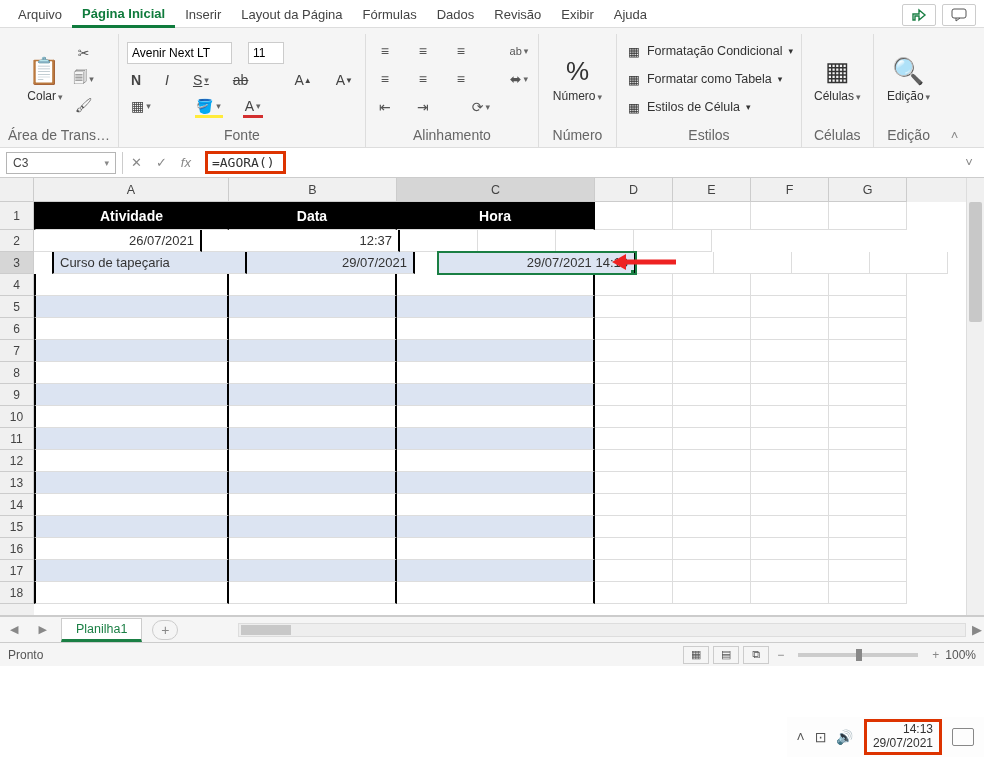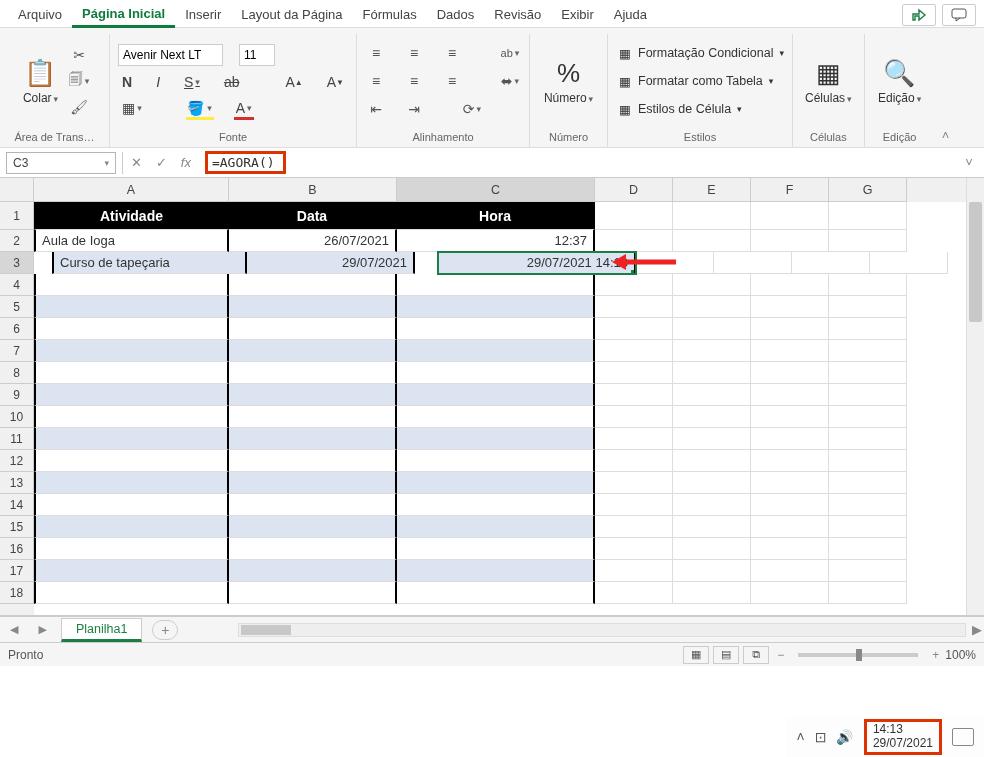--- a/index.html
+++ b/index.html
@@ -9,21 +9,21 @@
 .menubar { display: flex; align-items: center; height: 28px; padding: 2px 8px 0; border-bottom: 1px solid #ddd; background: #fff; }
 .menubar .tab { padding: 4px 10px; color: #444; cursor: pointer; }
 .menubar .tab.active { color: #0f7b3c; border-bottom: 3px solid #0f7b3c; font-weight: 600; }
 .menubar .spacer { flex: 1; }
 .menubar .iconbtn { width: 34px; height: 22px; border: 1px solid #ccc; margin-left: 6px; display: flex; align-items: center; justify-content: center; color: #0f7b3c; border-radius: 2px; }
 
 
 .ribbon { display: flex; align-items: stretch; background: #f5f5f5; border-bottom: 1px solid #ddd; height: 120px; padding-top: 6px; }
 .group { display: flex; flex-direction: column; align-items: center; border-right: 1px solid #ddd; padding: 0 8px 2px; }
 .group-body { flex: 1; display: flex; align-items: center; gap: 6px; }
-.group-label { font-size: 11px; color: #666; padding: 3px 0 2px; text-align: center; }
+.group-label { font-size: 14px; color: #666; padding: 3px 0 2px; text-align: center; }
 .bigbtn { display: flex; flex-direction: column; align-items: center; gap: 2px; padding: 2px 4px; }
 .bigbtn .ic { font-size: 26px; }
 .bigbtn .lbl { font-size: 12px; color: #333; }
 .col { display: flex; flex-direction: column; gap: 4px; }
 .row { display: flex; align-items: center; gap: 16px; }
 .smallic { width: 22px; height: 22px; display: flex; align-items: center; justify-content: center; font-size: 14px; color: #555; }
 select.fake, .txtbox { border: 1px solid #ccc; background: #fff; font-size: 12px; height: 22px; padding: 0 4px; }
 .fontname { width: 105px; }
 .fontsize { width: 36px; }
 .fmtbtn { font-size: 14px; padding: 0 4px; height: 20px; display: flex; align-items: center; color: #444; }
@@ -77,21 +77,21 @@
 
 .statusbar { display: flex; align-items: center; height: 24px; background: #f5f5f5; border-top: 1px solid #ccc; padding: 0 8px; font-size: 12px; color: #555; }
 .statusbar .spacer { flex: 1; }
 .statusbar .vbtn { width: 26px; height: 18px; border: 1px solid #ccc; margin: 0 2px; display: flex; align-items: center; justify-content: center; font-size: 11px; }
 .statusbar .zslider { width: 120px; height: 4px; background: #ccc; margin: 0 8px; position: relative; }
 .statusbar .zslider .h { position: absolute; left: 58px; top: -4px; width: 6px; height: 12px; background: #888; }
 
 
 .taskbar { position: absolute; bottom: 0; right: 0; display: flex; align-items: center; height: 40px; padding: 0 10px; gap: 10px; background: #fdfdfd; }
 .taskbar .tic { color: #555; font-size: 14px; }
-.taskbar .clock { text-align: left; font-size: 12px; line-height: 1.15; border: 3px solid #d30; padding: 1px 6px; }
+.taskbar .clock { text-align: right; font-size: 12px; line-height: 1.15; border: 3px solid #d30; padding: 1px 6px; }
 .taskbar .bubble { width: 22px; height: 18px; border: 1px solid #888; border-radius: 2px; position: relative; }
 
 svg { display: block; }
 </style>
 </head>
 <body>
 
 <div class="menubar">
   <div class="tab">Arquivo</div>
   <div class="tab active">Página Inicial</div>
@@ -295,21 +295,20 @@
       <div class="rowline hdr">
         <div class="cell hcell tl" style="width: 195px;">Atividade</div>
         <div class="cell hcell" style="width: 168px;">Data</div>
         <div class="cell hcell" style="width: 198px;">Hora</div>
         <div class="cell" style="width: 78px;"></div>
         <div class="cell" style="width: 78px;"></div>
         <div class="cell" style="width: 78px;"></div>
         <div class="cell" style="width: 78px;"></div>
       </div>
       <div class="rowline">
-        <div class="cell tl tbl" style="width: 195px;">Aula de Ioga</div>
         <div class="cell tbl right" style="width: 168px;">26/07/2021</div>
         <div class="cell tbl right" style="width: 198px;">12:37</div>
         <div class="cell" style="width: 78px;"></div>
         <div class="cell" style="width: 78px;"></div>
         <div class="cell" style="width: 78px;"></div>
         <div class="cell" style="width: 78px;"></div>
       </div>
       <div class="rowline">
         <div class="cell tl tbl" style="background: rgb(220, 228, 242); width: 195px; margin-left: 18px;">Curso de tapeçaria</div>
         <div class="cell tbl right" style="background: rgb(220, 228, 242); width: 168px;">29/07/2021</div>

